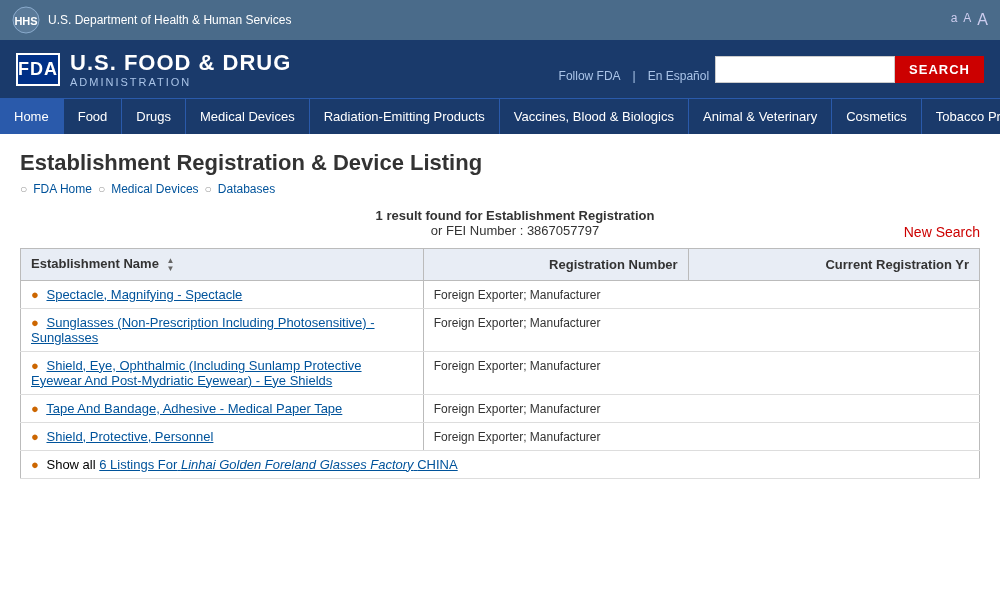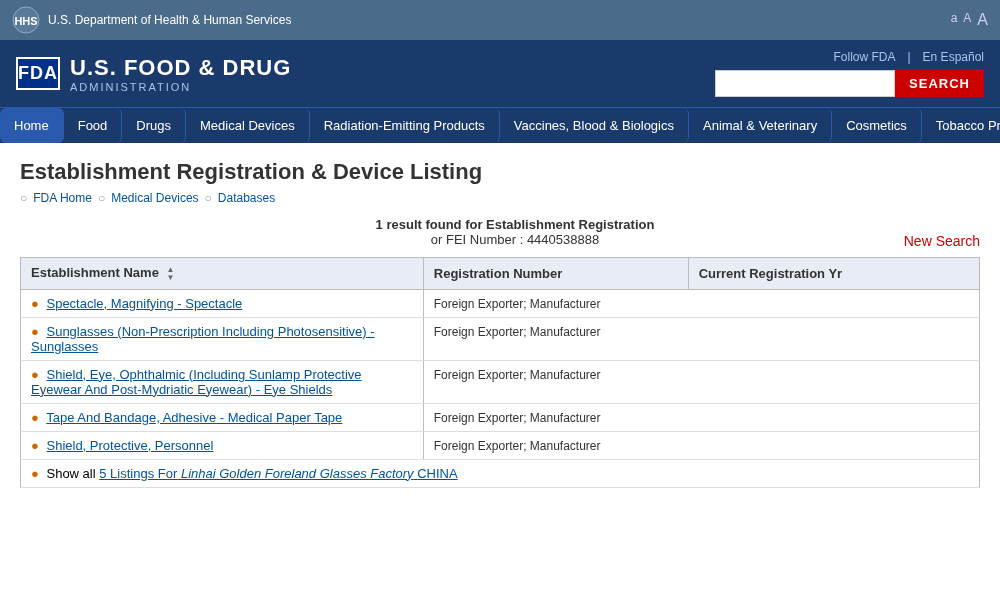--- a/index.html
+++ b/index.html
@@ -65,21 +65,21 @@
       font-weight: bold;
       letter-spacing: 1px;
     }
     .fda-title .sub-title {
       font-size: 11px;
       letter-spacing: 2px;
       color: #aac4e8;
     }
     .fda-search-area {
       display: flex;
-      flex-direction: column;
+      flex-direction: row;
       align-items: flex-end;
       gap: 6px;
     }
     .fda-links {
       color: #aac4e8;
       font-size: 12px;
       display: flex;
       gap: 12px;
     }
     .fda-links span {
@@ -121,21 +121,20 @@
       align-items: stretch;
     }
     .nav-item {
       color: #fff;
       padding: 10px 14px;
       font-size: 13px;
       cursor: pointer;
       border-right: 1px solid #2a5aab;
       white-space: nowrap;
       background: #1a3a6b;
-      border-radius: 6px;
     }
     .nav-item.home { background: #2a5aab; }
 
     
     .content {
       padding: 16px 20px;
       background: #fff;
     }
     .page-title {
       font-size: 22px;
@@ -192,21 +191,21 @@
     
     .results-table {
       width: 100%;
       border-collapse: collapse;
       margin-top: 10px;
     }
     .results-table th {
       background: #e8edf5;
       border: 1px solid #bbb;
       padding: 7px 10px;
-      text-align: left;
+      text-align: right;
       font-size: 13px;
       color: #333;
       font-weight: bold;
     }
     .results-table th.est-name {
       text-align: left;
       width: 42%;
       margin-left: 36px;
     }
     .results-table td {
@@ -329,21 +328,21 @@
     <a>FDA Home</a>
     <span style="color:#999;">○</span>
     <a>Medical Devices</a>
     <span style="color:#999;">○</span>
     <a>Databases</a>
   </div>
 
   <div style="position:relative;text-align:center;">
     <div class="result-info">
       <span class="bold">1 result found for Establishment Registration</span><br>
-      <span>or FEI Number : 4440538888</span>
+      <span>or FEI Number : 3867057797</span>
     </div>
     <a class="new-search">New Search</a>
   </div>
 
   <table class="results-table">
     <thead>
       <tr>
         <th class="est-name">
           <span>Establishment Name</span>
           <span class="sort-arrows">▲<br>▼</span>
@@ -399,21 +398,21 @@
         <td colspan="2">
           <span class="role-text">Foreign Exporter; Manufacturer</span>
         </td>
       </tr>
 
       <tr class="detail-row">
         <td colspan="3">
           <span class="bullet-item">●</span>
           <span>Show all</span>
           <a class="show-all-link">
-            <span>5 Listings For</span>
+            <span>6 Listings For</span>
             <span class="italic"> <span>Linhai Golden Foreland Glasses Factory</span></span>
             <span>CHINA</span>
           </a>
         </td>
       </tr>
     </tbody>
   </table>
 
 </div>
 

